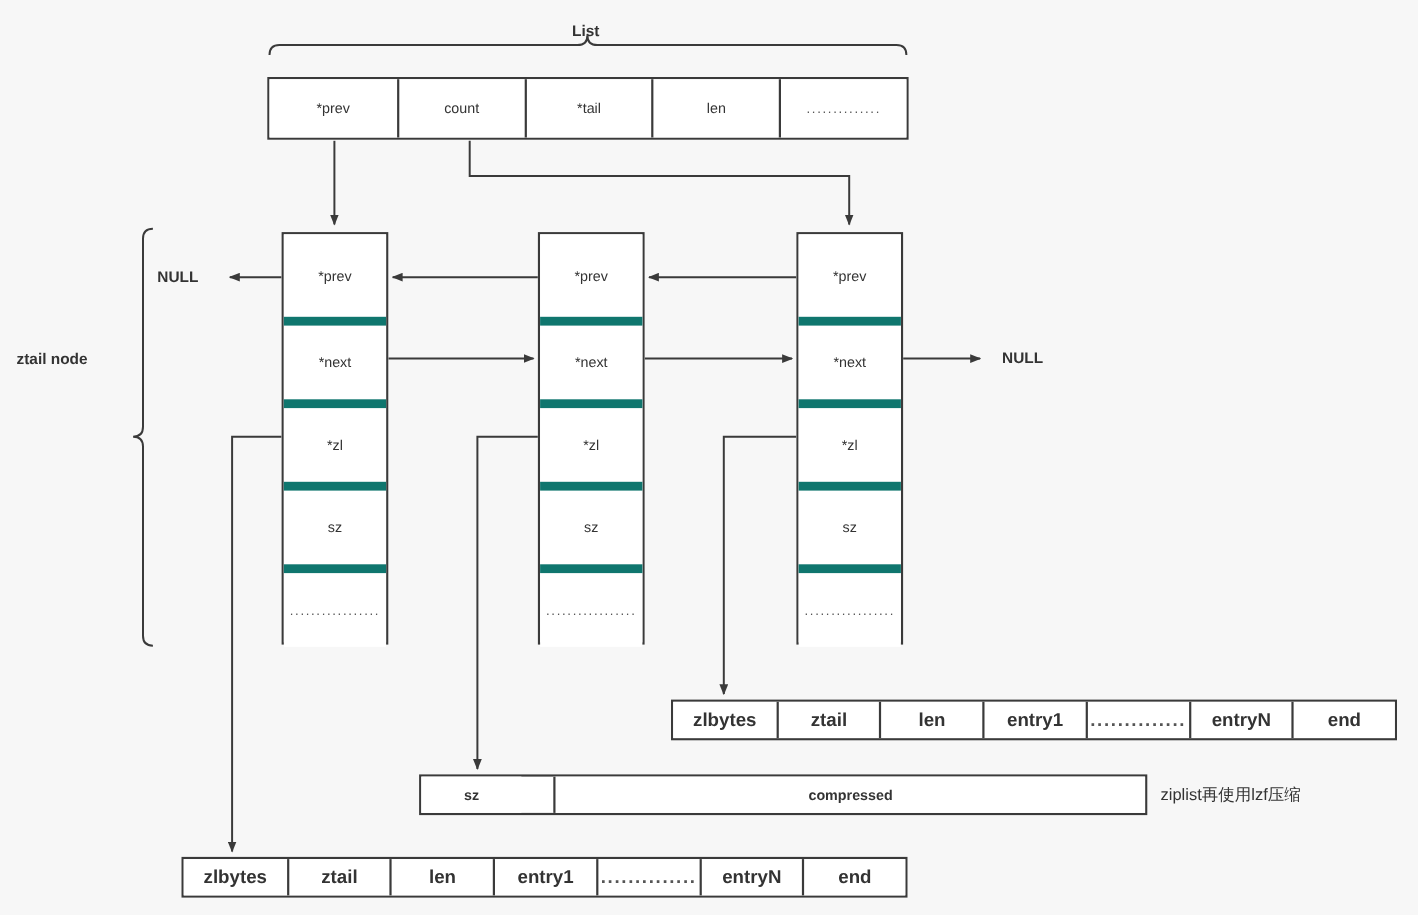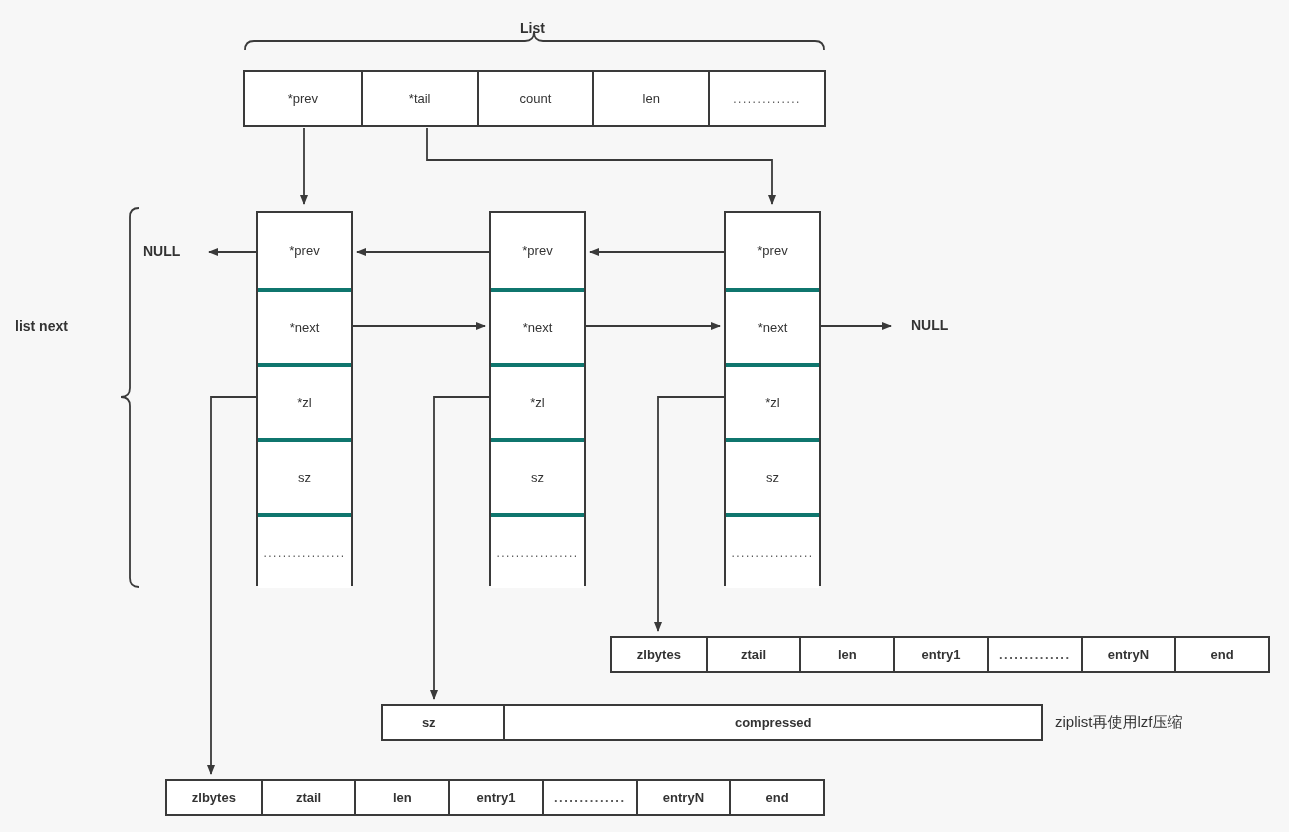--- a/index.html
+++ b/index.html
@@ -42,21 +42,21 @@
     display: flex;
     align-items: center;
     justify-content: center;
     font-size: 13px;
     color: #333333;
     background: #ffffff;
     white-space: nowrap;
     overflow: hidden;
   }
   .struct.horiz > .cell + .cell { border-left: 2px solid #3a3a3a; }
-  .struct.vert  > .cell + .cell { border-top: 4px solid #0f766e; }
+  .struct.vert  > .cell + .cell { border-top: 8px solid #0f766e; }
 
   .dots {
     letter-spacing: 1.5px;
     font-size: 12px;
     color: #555;
   }
 
   
   .label {
     position: absolute;
@@ -82,21 +82,21 @@
   .node { width: 97px; height: 375px; top: 211px; }
   .node .cell { height: 75px; flex: 0 0 75px; }
   #node-1 { left: 256px; }
   #node-2 { left: 489px; }
   #node-3 { left: 724px; }
 
   
   .ziplist { height: 37px; }
   #ziplist-right { left: 610px; top: 636px; width: 660px; }
   #ziplist-bottom { left: 165px; top: 779px; width: 660px; }
-  .ziplist .cell { width: 94.3px; font-size: 13px; font-weight: bold; }
+  .ziplist .cell { width: 94.3px; font-size: 17px; font-weight: bold; }
 
   
   #compressed-box { left: 381px; top: 704px; width: 662px; height: 37px; }
   #compressed-box .cell-sz { width: 96px; }
   #compressed-box .cell-compressed { width: 564px; margin-left: 29px; }
   #compressed-box .cell { font-size: 13px; font-weight: bold; }
 </style>
 </head>
 <body>
 
@@ -131,32 +131,32 @@
 
     <path d="M256,397 L211,397 L211,774" fill="none" stroke="#3a3a3a" stroke-width="1.8" marker-end="url(#arrow)"></path>
 
     <path d="M489,397 L434,397 L434,699" fill="none" stroke="#3a3a3a" stroke-width="1.8" marker-end="url(#arrow)"></path>
 
     <path d="M724,397 L658,397 L658,631" fill="none" stroke="#3a3a3a" stroke-width="1.8" marker-end="url(#arrow)"></path>
   </svg>
 
   <div class="label" style="left:520px; top:20px;">List</div>
 
-  <div class="label" style="left:15px; top:318px;">list next</div>
+  <div class="label" style="left:15px; top:318px;">ztail node</div>
 
   <div class="label" style="left:143px; top:243px;">NULL</div>
 
   <div class="label" style="left:911px; top:317px;">NULL</div>
 
   <div class="cn" style="left:1055px; top:713px;">ziplist再使用lzf压缩</div>
 
   <div class="struct horiz" id="list-box">
     <div class="cell">*prev</div>
+    <div class="cell">count</div>
     <div class="cell">*tail</div>
-    <div class="cell">count</div>
     <div class="cell">len</div>
     <div class="cell dots">..............</div>
   </div>
 
   <div class="struct vert node" id="node-1">
     <div class="cell">*prev</div>
     <div class="cell">*next</div>
     <div class="cell">*zl</div>
     <div class="cell">sz</div>
     <div class="cell dots">.................</div>

